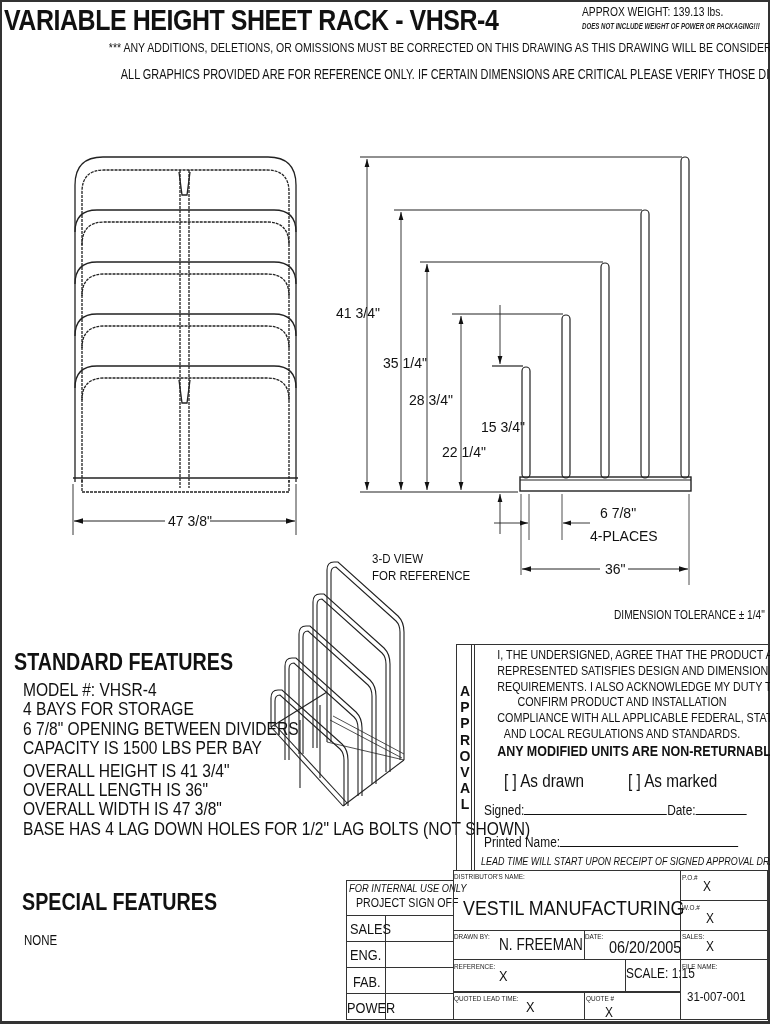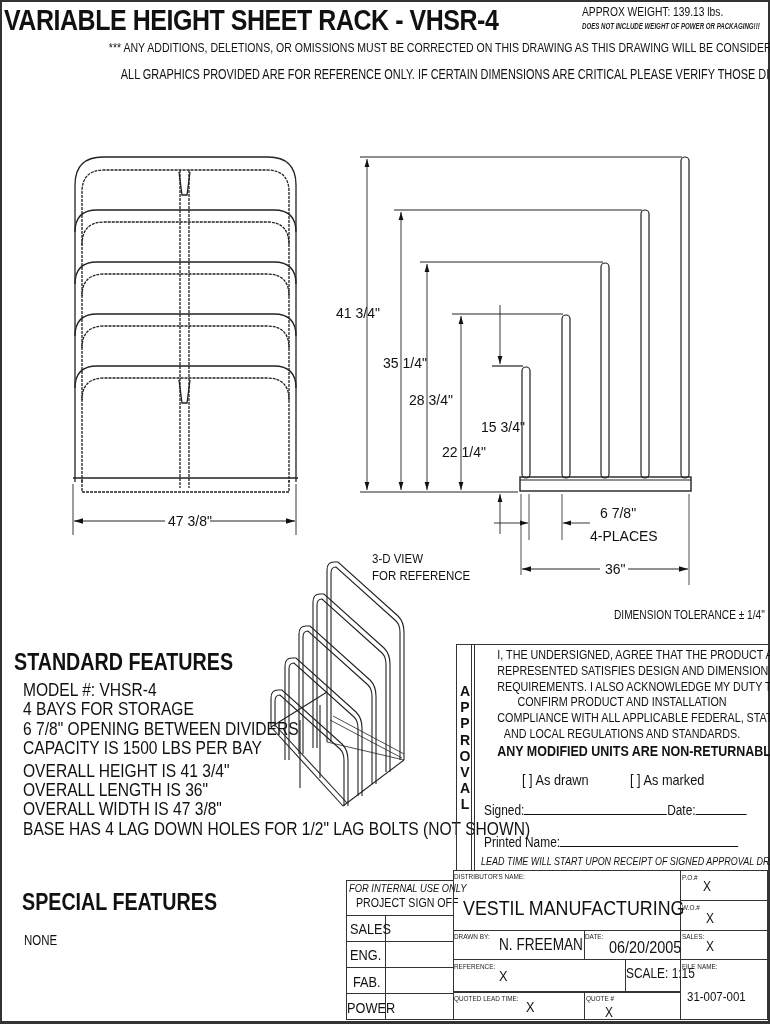--- a/index.html
+++ b/index.html
@@ -30,21 +30,21 @@
   .v3d { left:372px; top:550px; font-size:13.5px; line-height:17px; transform:scaleX(0.85); transform-origin:left top; white-space:nowrap; }
 
   
   .approval { left:456px; top:644px; width:312px; height:226px; border:1px solid #333; border-right:none; border-bottom:none; }
   .approval .vcol { position:absolute; left:0; top:0; width:14px; height:226px; border-right:1px solid #333; }
   .approval .vcol2 { position:absolute; left:17px; top:0; width:1px; height:226px; background:#333; }
   .approval .vert { position:absolute; left:2px; top:38px; width:12px; font-size:14px; font-weight:bold; line-height:16.2px; text-align:center; }
   .approval .body { position:absolute; left:20px; top:3px; width:290px; text-align:center; font-size:12.5px; line-height:15.8px; }
   .approval .body div { transform:scaleX(0.86); white-space:nowrap; }
   .approval .nonret { font-weight:bold; font-size:14.5px; margin-top:1px; }
-  .approval .choices { position:absolute; left:30px; top:126px; width:280px; font-size:15px; white-space:nowrap; }
+  .approval .choices { position:absolute; left:12px; top:126px; width:280px; font-size:18px; white-space:nowrap; }
   .approval .choices span { display:inline-block; transform:scaleX(0.85); transform-origin:left top; }
   .approval .signed { position:absolute; left:27px; top:157px; font-size:14px; white-space:nowrap; transform:scaleX(0.85); transform-origin:left top; }
   .approval .printed { position:absolute; left:27px; top:189px; font-size:14px; white-space:nowrap; transform:scaleX(0.85); transform-origin:left top; }
   .approval .lead { position:absolute; left:24px; top:210px; font-size:11.5px; font-style:italic; white-space:nowrap; transform:scaleX(0.78); transform-origin:left top; }
   .uline { display:inline-block; border-bottom:1px solid #111; height:12px; vertical-align:baseline; }
 
   
   .tb { position:absolute; border:1px solid #333; box-sizing:border-box; }
   .lbl { position:absolute; font-size:8px; white-space:nowrap; transform:scaleX(0.8); transform-origin:left top; color:#222; }
   .val { position:absolute; white-space:nowrap; transform:scaleX(0.85); transform-origin:left top; }

